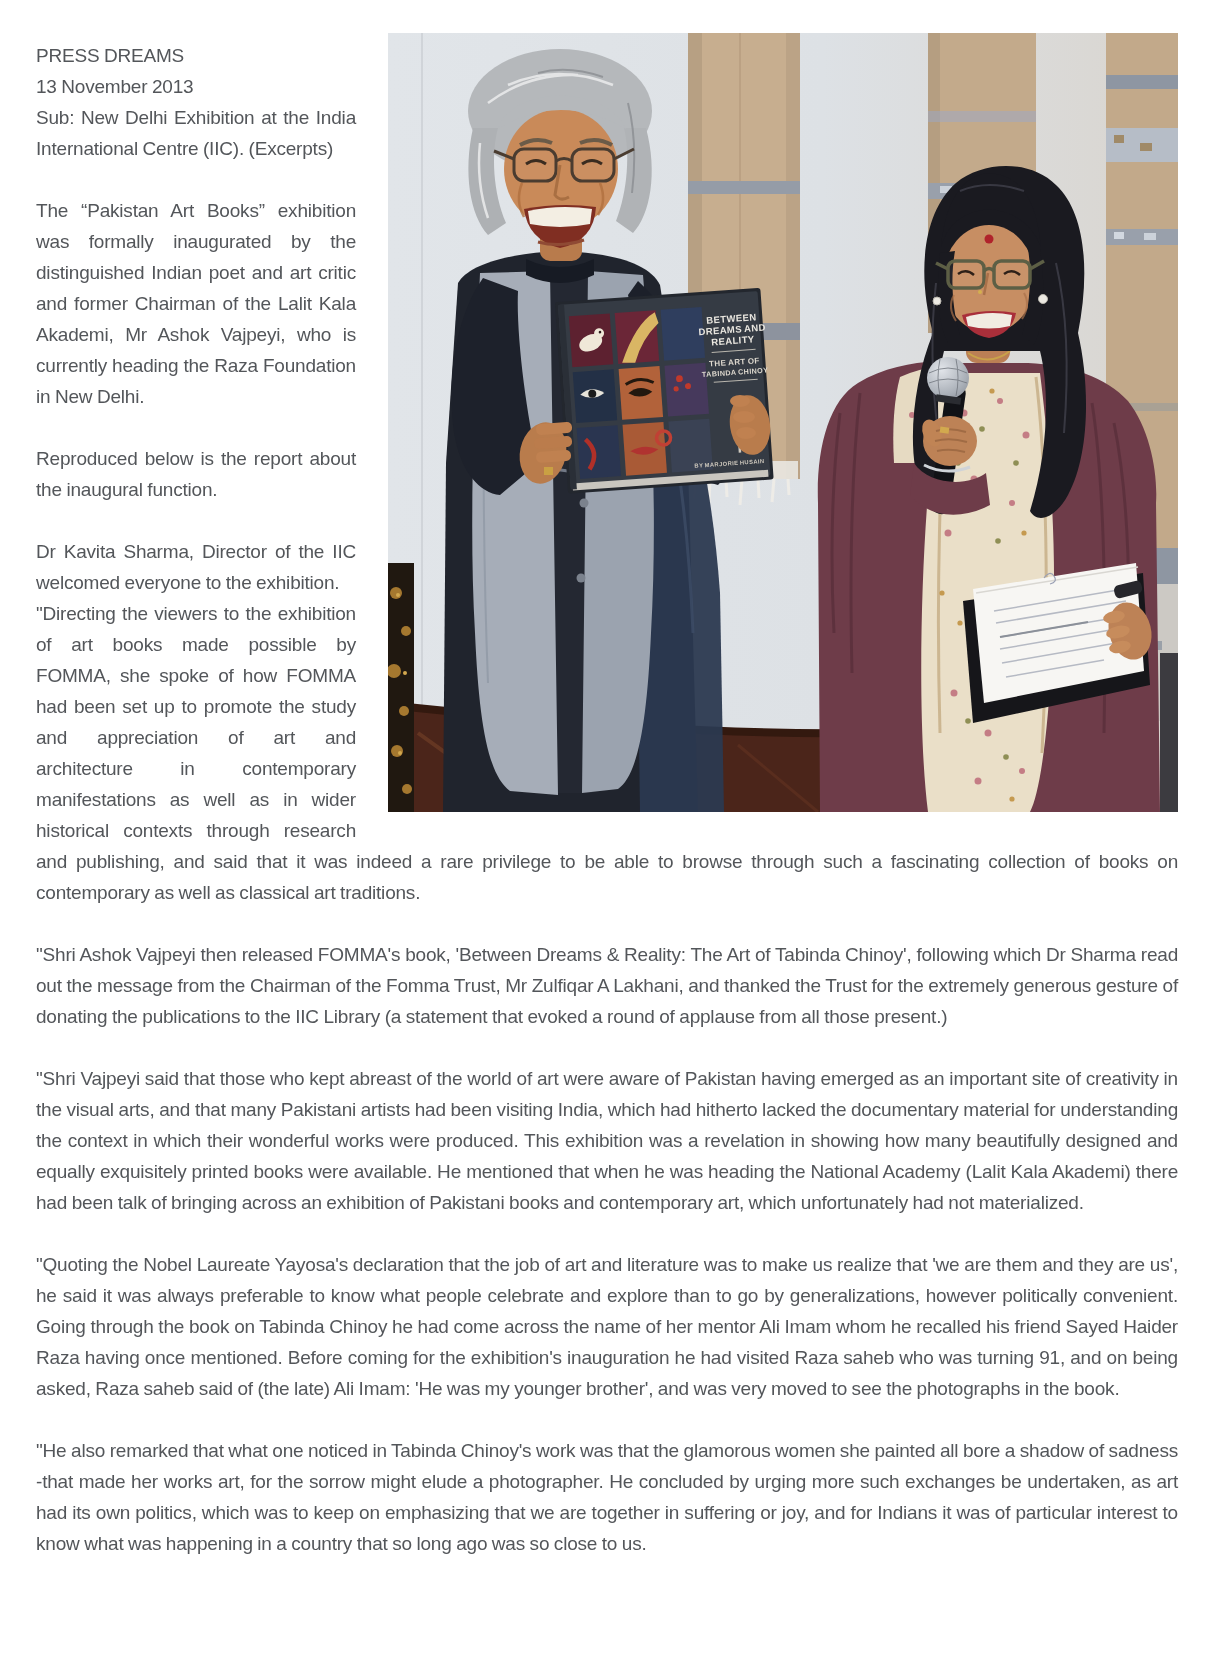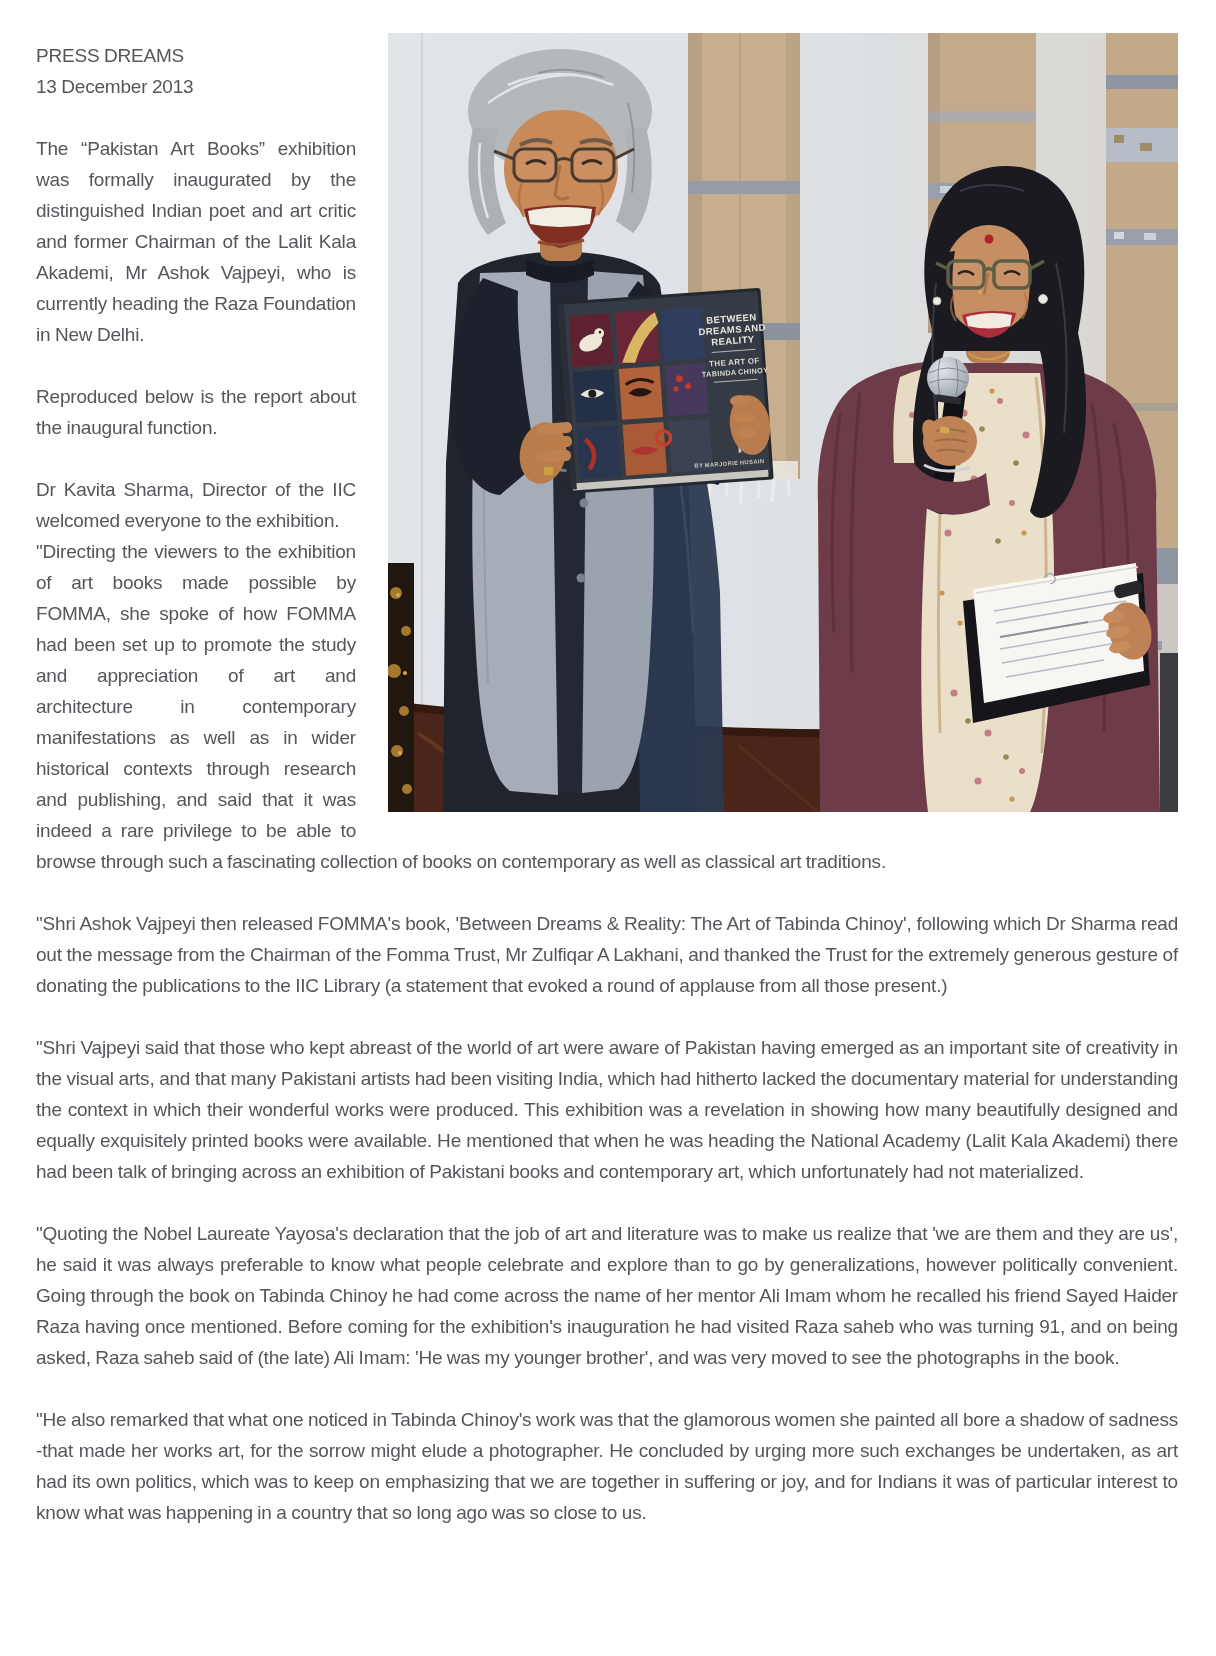--- a/index.html
+++ b/index.html
@@ -364,21 +364,21 @@
             <ellipse cx="742" cy="598" rx="21" ry="29" fill="#bd8256" transform="rotate(-14 742 598)"></ellipse>
             <ellipse cx="726" cy="584" rx="11" ry="6" fill="#c78c5c" transform="rotate(-12 726 584)"></ellipse>
             <ellipse cx="730" cy="599" rx="12" ry="6" fill="#c78c5c" transform="rotate(-12 730 599)"></ellipse>
             <ellipse cx="732" cy="614" rx="11" ry="6" fill="#c78c5c" transform="rotate(-12 732 614)"></ellipse>
             <rect x="726" y="550" width="28" height="13" rx="5" fill="#26262b" transform="rotate(-14 740 556)"></rect>
           </g>
         </g>
       </svg>
     </figure>
 
-    <p class="header-block first"><span>PRESS DREAMS</span><br><span>13 December 2013</span><br></p>
+    <p class="header-block first"><span>PRESS DREAMS</span><br><span>13 November 2013</span><br><span>Sub: New Delhi Exhibition at the India International Centre (IIC). (Excerpts)</span></p>
 
     <p>The “Pakistan Art Books” exhibition was formally inaugurated by the distinguished Indian poet and art critic and former Chairman of the Lalit Kala Akademi, Mr Ashok Vajpeyi, who is currently heading the Raza Foundation in New Delhi.</p>
     <p>Reproduced below is the report about the inaugural function.</p>
     <p>Dr Kavita Sharma, Director of the IIC welcomed everyone to the exhibition.</p>
     <p class="tight">"Directing the viewers to the exhibition of art books made possible by FOMMA, she spoke of how FOMMA had been set up to promote the study and appreciation of art and architecture in contemporary manifestations as well as in wider historical contexts through research and publishing, and said that it was indeed a rare privilege to be able to browse through such a fascinating collection of books on contemporary as well as classical art traditions.</p>
     <p>"Shri Ashok Vajpeyi then released FOMMA's book, 'Between Dreams &amp; Reality: The Art of Tabinda Chinoy', following which Dr Sharma read out the message from the Chairman of the Fomma Trust, Mr Zulfiqar A Lakhani, and thanked the Trust for the extremely generous gesture of donating the publications to the IIC Library (a statement that evoked a round of applause from all those present.)</p>
     <p>"Shri Vajpeyi said that those who kept abreast of the world of art were aware of Pakistan having emerged as an important site of creativity in the visual arts, and that many Pakistani artists had been visiting India, which had hitherto lacked the documentary material for understanding the context in which their wonderful works were produced. This exhibition was a revelation in showing how many beautifully designed and equally exquisitely printed books were available. He mentioned that when he was heading the National Academy (Lalit Kala Akademi) there had been talk of bringing across an exhibition of Pakistani books and contemporary art, which unfortunately had not materialized.</p>
     <p>"Quoting the Nobel Laureate Yayosa's declaration that the job of art and literature was to make us realize that 'we are them and they are us', he said it was always preferable to know what people celebrate and explore than to go by generalizations, however politically convenient. Going through the book on Tabinda Chinoy he had come across the name of her mentor Ali Imam whom he recalled his friend Sayed Haider Raza having once mentioned. Before coming for the exhibition's inauguration he had visited Raza saheb who was turning 91, and on being asked, Raza saheb said of (the late) Ali Imam: 'He was my younger brother', and was very moved to see the photographs in the book.</p>
     <p>"He also remarked that what one noticed in Tabinda Chinoy's work was that the glamorous women she painted all bore a shadow of sadness -that made her works art, for the sorrow might elude a photographer. He concluded by urging more such exchanges be undertaken, as art had its own politics, which was to keep on emphasizing that we are together in suffering or joy, and for Indians it was of particular interest to know what was happening in a country that so long ago was so close to us.</p>
 

